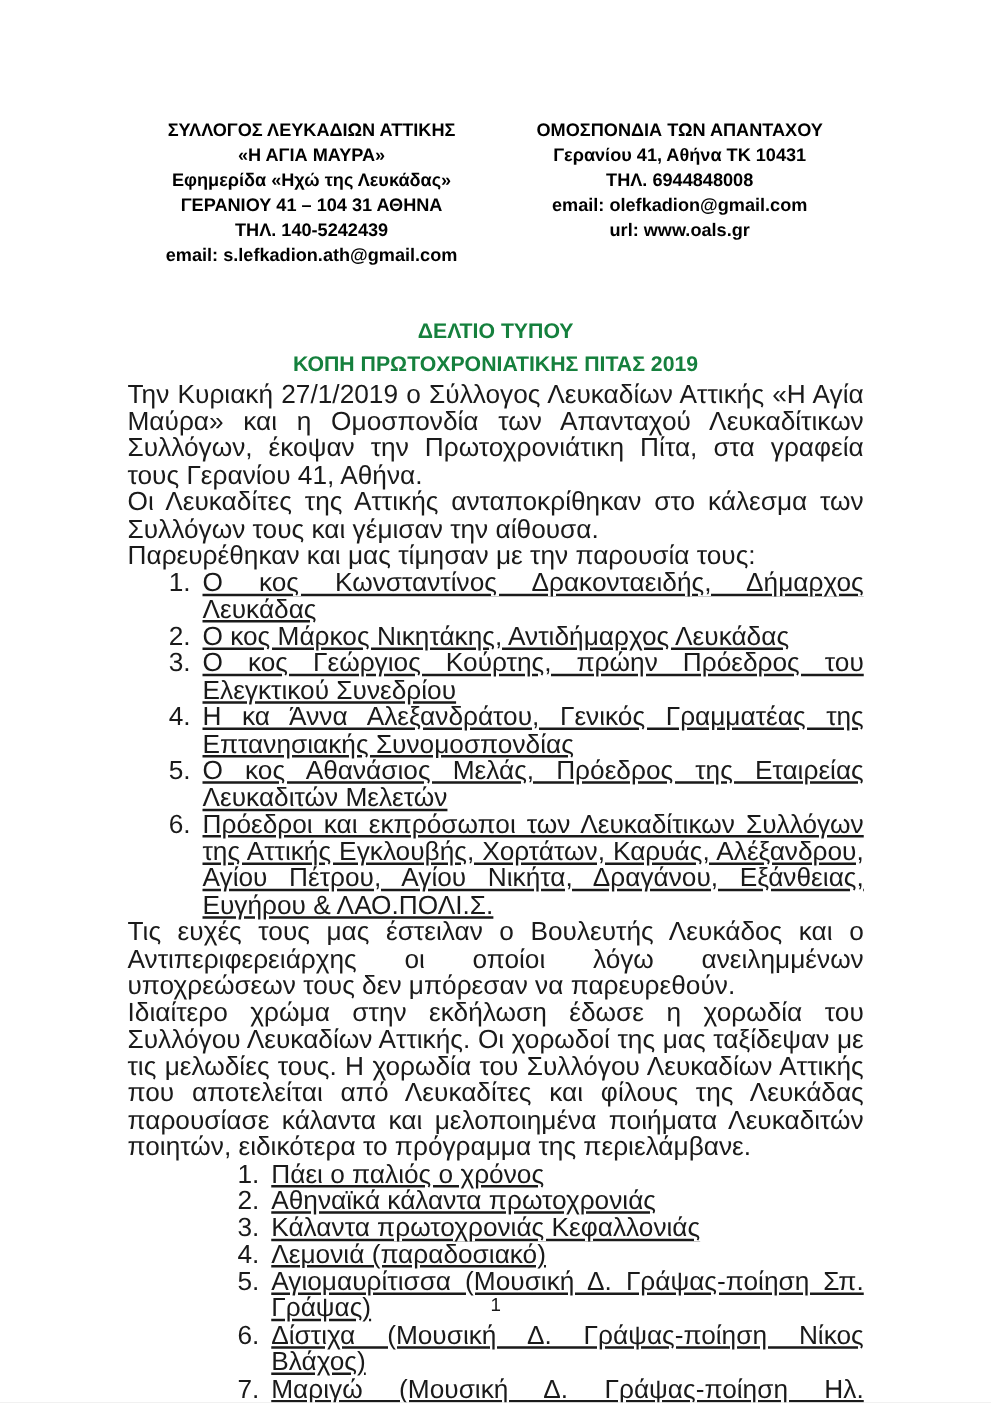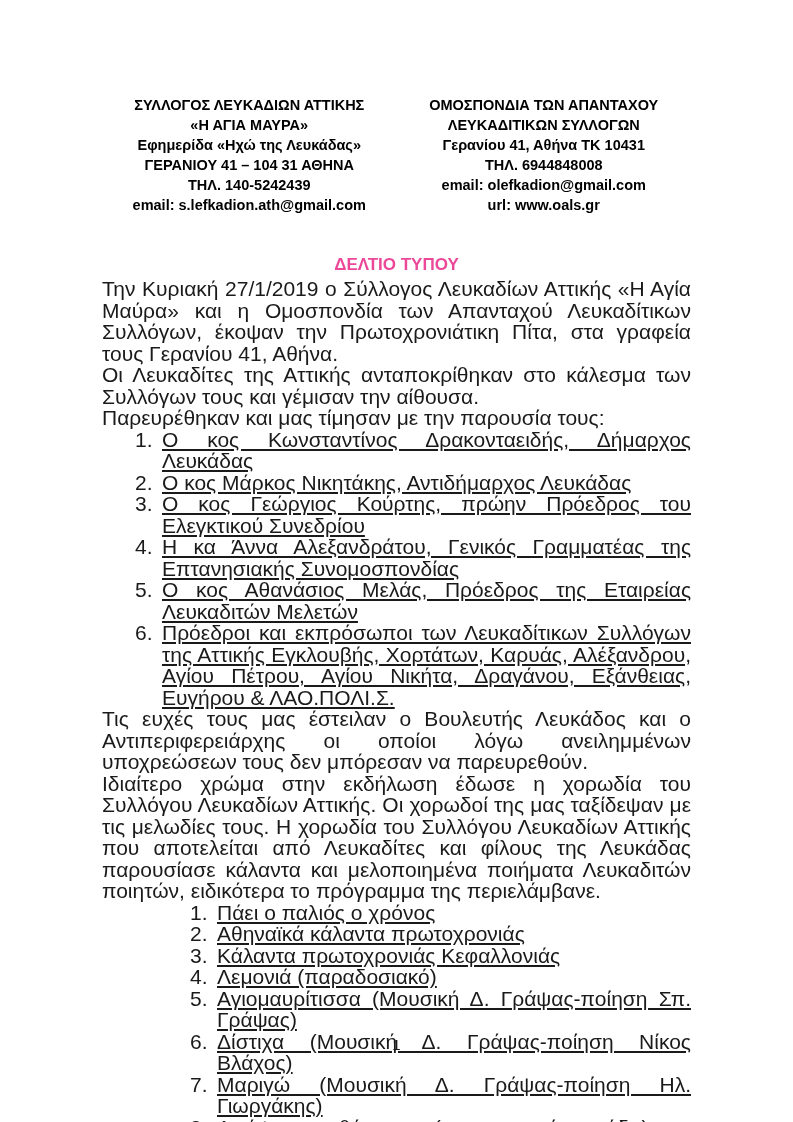--- a/index.html
+++ b/index.html
@@ -23,21 +23,21 @@
     font-size: 14.5px;
     line-height: 20px;
     color: #000000;
   }
   .doc-title {
     margin-top: 36px;
     text-align: center;
     font-weight: bold;
     font-size: 17px;
     line-height: 27px;
-    color: #ec4899;
+    color: #15803d;
   }
   .body-text { font-size: 21px; line-height: 21.5px; }
   p.para { margin: 0; text-align: justify; }
   .mt-first  { margin-top: 13px; }
   .mt-para   { margin-top: 9px; }
   .mt-gap    { margin-top: 17px; }
   ol.doc-list {
     margin: 0;
     padding: 0 0 0 60px;
     list-style: none;
@@ -74,30 +74,30 @@
     <div class="lh-col">
       <div>ΣΥΛΛΟΓΟΣ ΛΕΥΚΑΔΙΩΝ ΑΤΤΙΚΗΣ</div>
       <div>«Η ΑΓΙΑ ΜΑΥΡΑ»</div>
       <div>Εφημερίδα «Ηχώ της Λευκάδας»</div>
       <div>ΓΕΡΑΝΙΟΥ 41 – 104 31 ΑΘΗΝΑ</div>
       <div>ΤΗΛ. 140-5242439</div>
       <div>email: s.lefkadion.ath@gmail.com</div>
     </div>
     <div class="lh-col">
       <div>ΟΜΟΣΠΟΝΔΙΑ ΤΩΝ ΑΠΑΝΤΑΧΟΥ</div>
-      <div>ΛΕΥΚΑΔΙΤΙΚΩΝ ΣΥΛΛΟΓΩΝ</div>
       <div>Γερανίου 41, Αθήνα ΤΚ 10431</div>
       <div>ΤΗΛ. 6944848008</div>
       <div>email: olefkadion@gmail.com</div>
       <div>url: www.oals.gr</div>
     </div>
   </div>
 
   <div class="doc-title">
     <div>ΔΕΛΤΙΟ ΤΥΠΟΥ</div>
+    <div>ΚΟΠΗ ΠΡΩΤΟΧΡΟΝΙΑΤΙΚΗΣ ΠΙΤΑΣ 2019</div>
   </div>
 
   <div class="body-text">
     <p class="para mt-first">Την Κυριακή 27/1/2019 ο Σύλλογος Λευκαδίων Αττικής «Η Αγία Μαύρα» και η Ομοσπονδία των Απανταχού Λευκαδίτικων Συλλόγων, έκοψαν την Πρωτοχρονιάτικη Πίτα, στα γραφεία τους Γερανίου 41, Αθήνα.</p>
 
     <p class="para mt-para">Οι Λευκαδίτες της Αττικής ανταποκρίθηκαν στο κάλεσμα των Συλλόγων τους και γέμισαν την αίθουσα.</p>
     <p class="para">Παρευρέθηκαν και μας τίμησαν με την παρουσία τους:</p>
 
     <ol class="doc-list">
       <li>Ο κος Κωνσταντίνος Δρακονταειδής, Δήμαρχος Λευκάδας</li>

